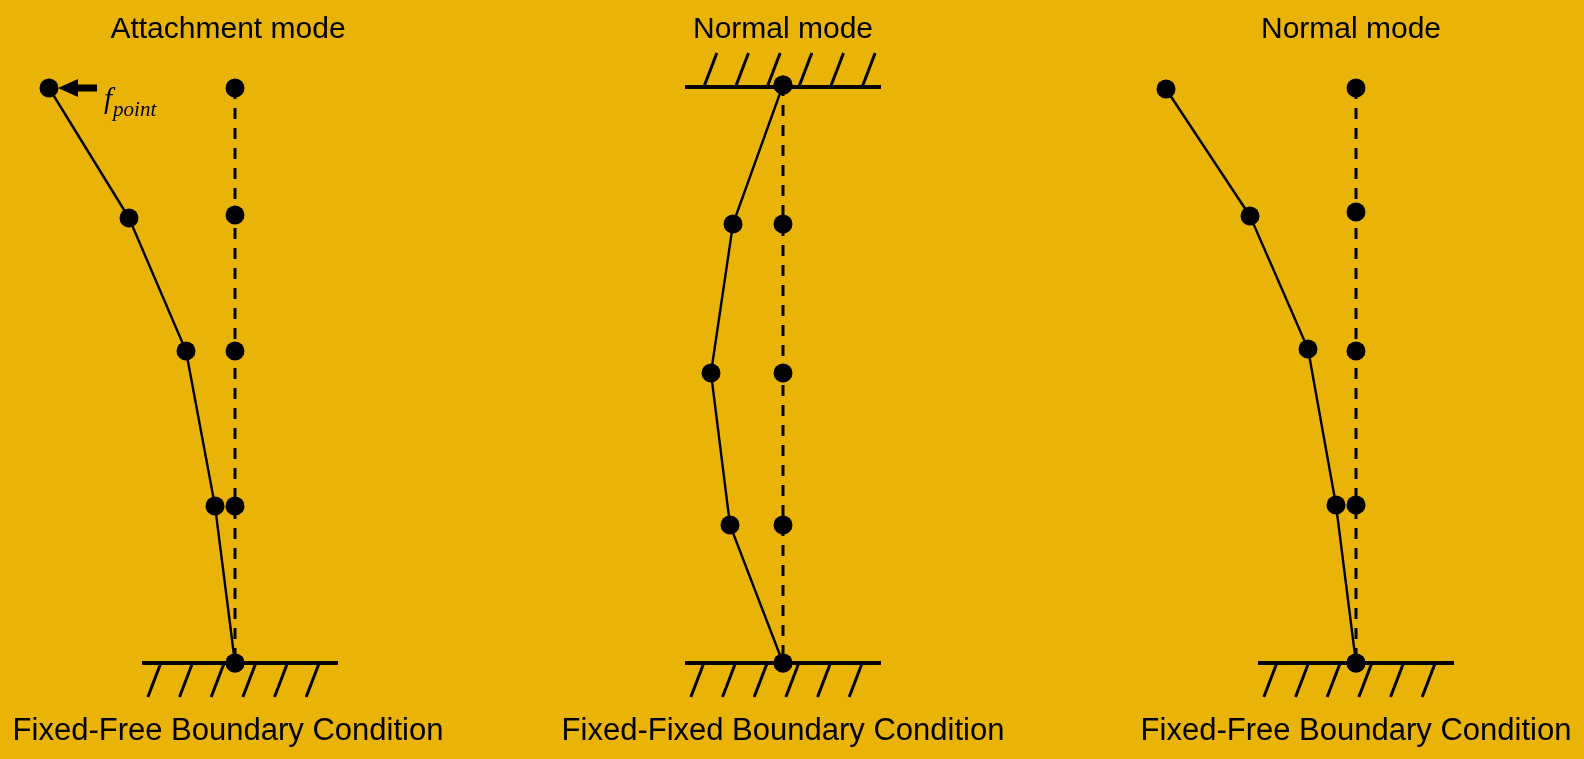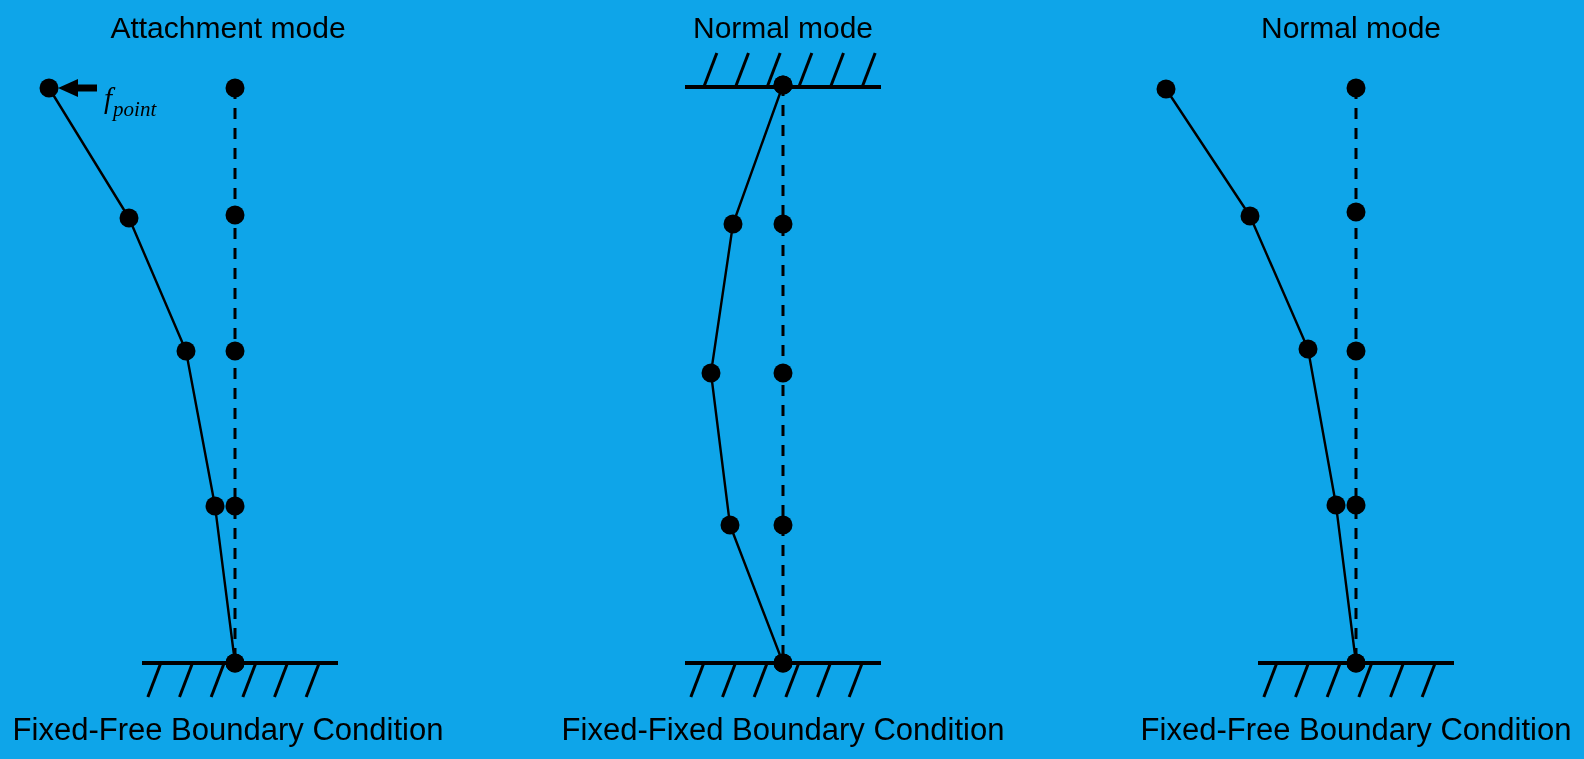--- a/index.html
+++ b/index.html
@@ -11,21 +11,21 @@
     width: 1584px;
     height: 759px;
     font-family: "Liberation Sans", sans-serif;
     color: #000000;
     overflow: hidden;
   }
   #figure-root {
     position: relative;
     width: 1584px;
     height: 759px;
-    background: #0ea5e9;
+    background: #eab308;
   }
   svg.diagram {
     position: absolute;
     left: 0;
     top: 0;
     width: 1584px;
     height: 759px;
     display: block;
   }
   .panel-title {

